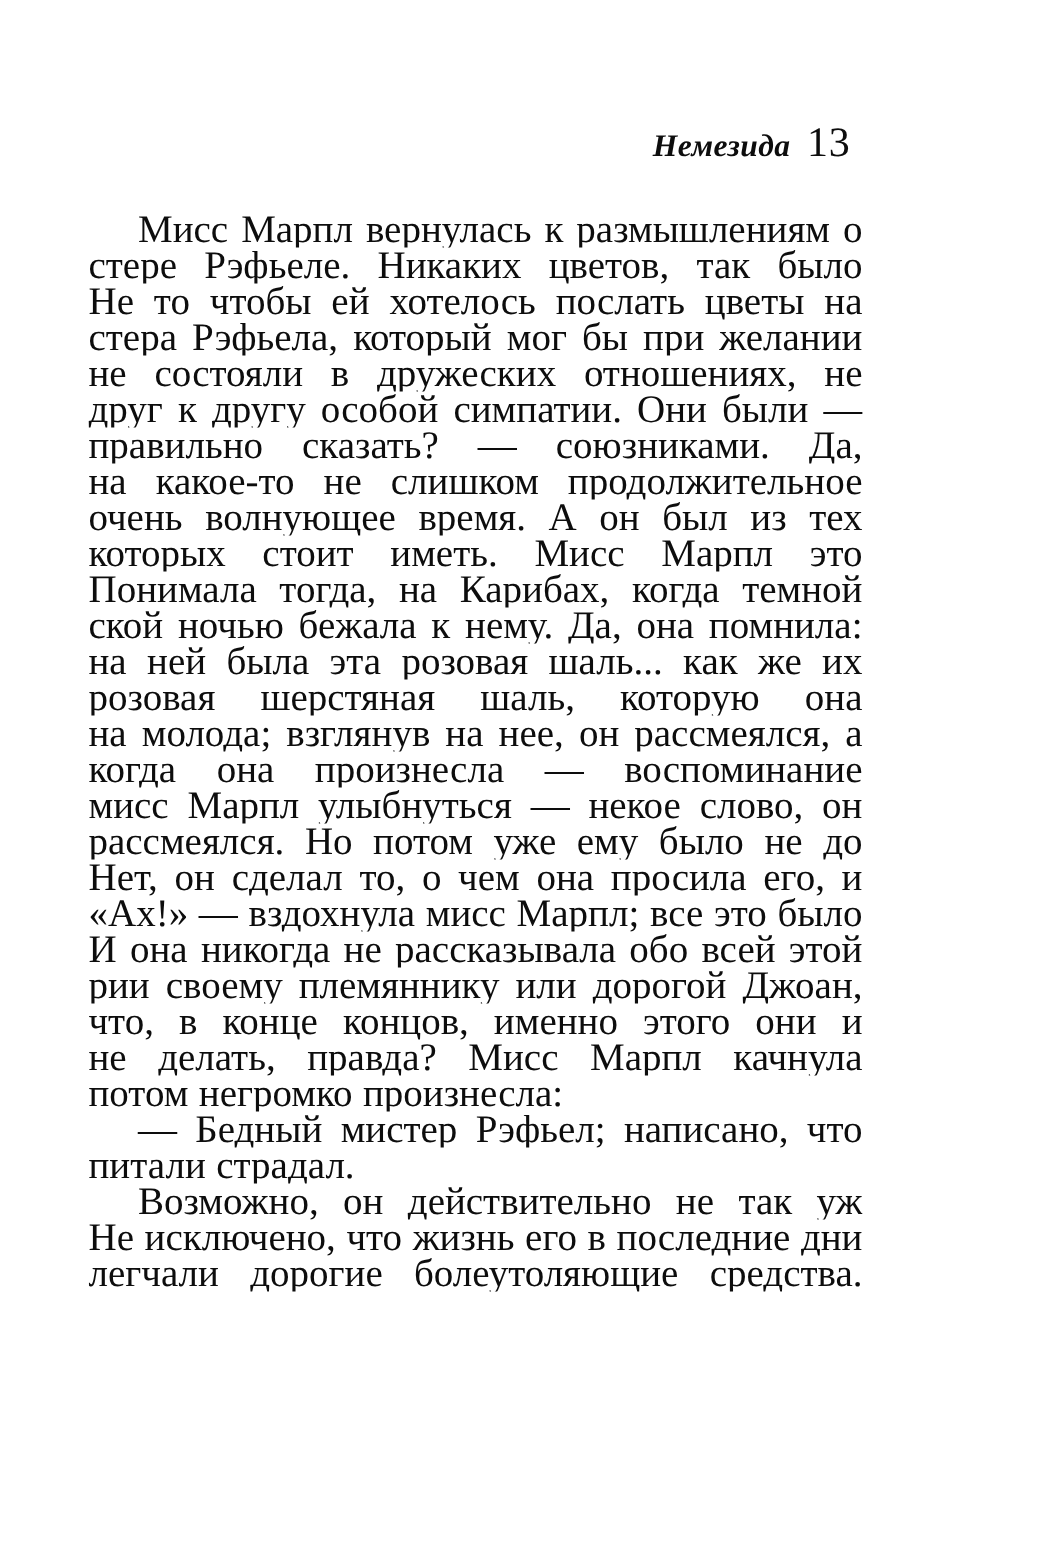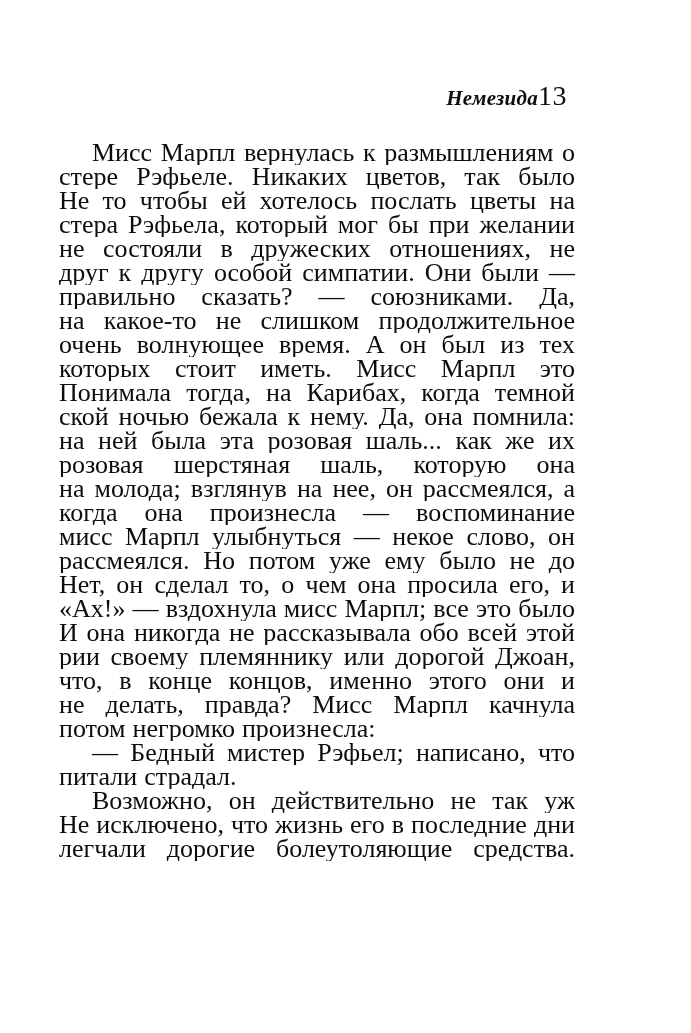--- a/index.html
+++ b/index.html
@@ -19,20 +19,21 @@
     position: absolute;
     inset: 0;
     background: #ffffff;
   }
   .page-header {
     position: absolute;
     top: 80px;
     right: 124px;
     display: flex;
     align-items: baseline;
+    gap: 11px;
   }
   .running-title {
     font-style: italic;
     font-weight: bold;
     font-size: 21px;
     letter-spacing: 0.3px;
   }
   .page-number {
     font-size: 28px;
     font-weight: normal;

